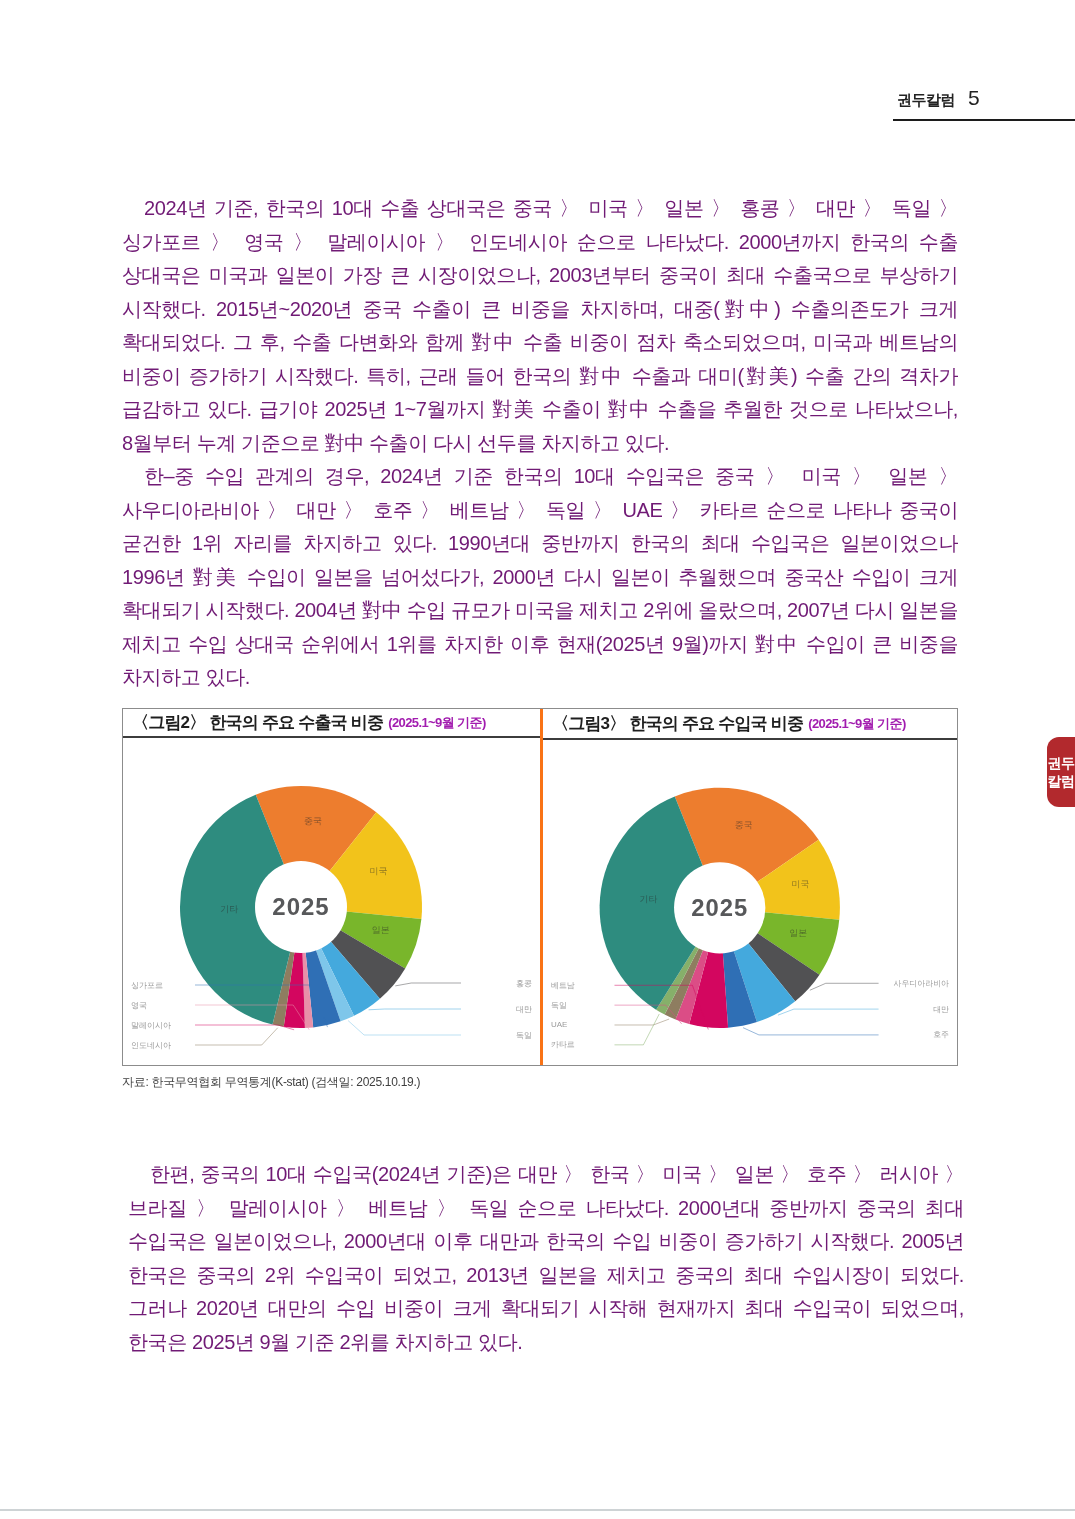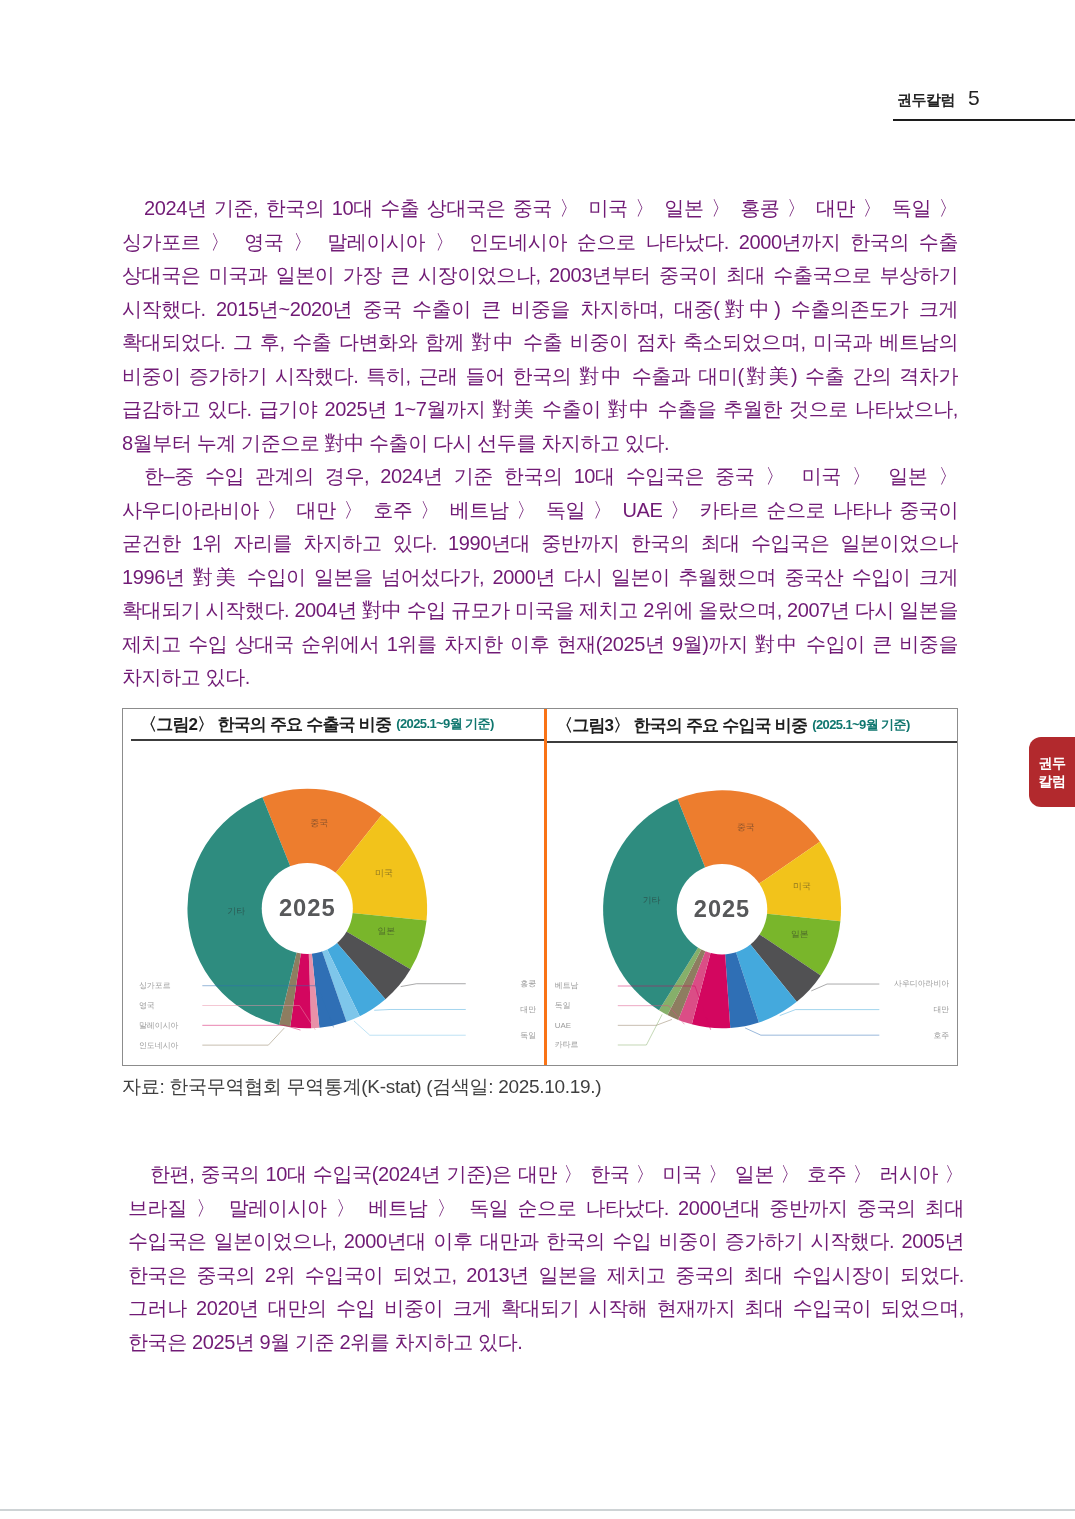--- a/index.html
+++ b/index.html
@@ -19,37 +19,37 @@
   
   .flow { position:absolute; top:192px; left:122px; width:836px; }
   .flow p, .p3 {
     font-size:20px; line-height:33.5px; letter-spacing:-0.4px;
     text-align:justify; text-indent:22px; word-break:keep-all; color:#701a75;
   }
   .p3 { position:absolute; top:1132px; left:128px; width:836px;margin-top:26px; }
   
   .figure-box {
     position:absolute; top:708px; left:122px; width:836px; height:358px;
-    border:1px solid #8c8c8c; display:flex;padding-left:8px;
+    border:1px solid #8c8c8c; display:flex;
   }
   .fig-col { width:50%; height:100%; display:flex; flex-direction:column; }
   .fig-col.right { border-left:3px solid #f97316; }
   .fig-title {
     height:40px; border-bottom:2px solid #3c3c3c;
     display:flex; align-items:center; padding-left:9px; white-space:nowrap;
   }
   .fig-title .t { font-size:17px; font-weight:bold; color:#1e1e1e; letter-spacing:-0.8px; }
-  .fig-title .sub { font-size:13px; font-weight:bold; color:#0f766e; margin-left:5px; letter-spacing:-0.6px; }
+  .fig-title .sub { font-size:13px; font-weight:bold; color:#a21caf; margin-left:5px; letter-spacing:-0.6px; }
   .chart-area { flex:1; position:relative;margin-top:9px; }
   .chart-area svg { width:100%; height:100%; display:block; }
   
-  .source { position:absolute; top:1074px; left:122px; font-size:19px; color:#3f3f3f; letter-spacing:-0.3px; }
+  .source { position:absolute; top:1074px; left:122px; font-size:12px; color:#3f3f3f; letter-spacing:-0.3px; }
   
   .side-tab {
-    position:absolute; top:737px; right:0; width:46px; height:70px;
+    position:absolute; top:737px; right:0; width:28px; height:70px;
     background:#B2292D; border-radius:12px 0 0 12px;
     color:#fff; font-weight:bold; font-size:14px; line-height:1.3;
     display:flex; flex-direction:column; align-items:center; justify-content:center;
     letter-spacing:-0.5px;
   }
   .bottom-rule { position:absolute; left:0; top:1509px; width:100%; height:2px; background:#ced3d5; }
 </style>
 </head>
 <body>
 

